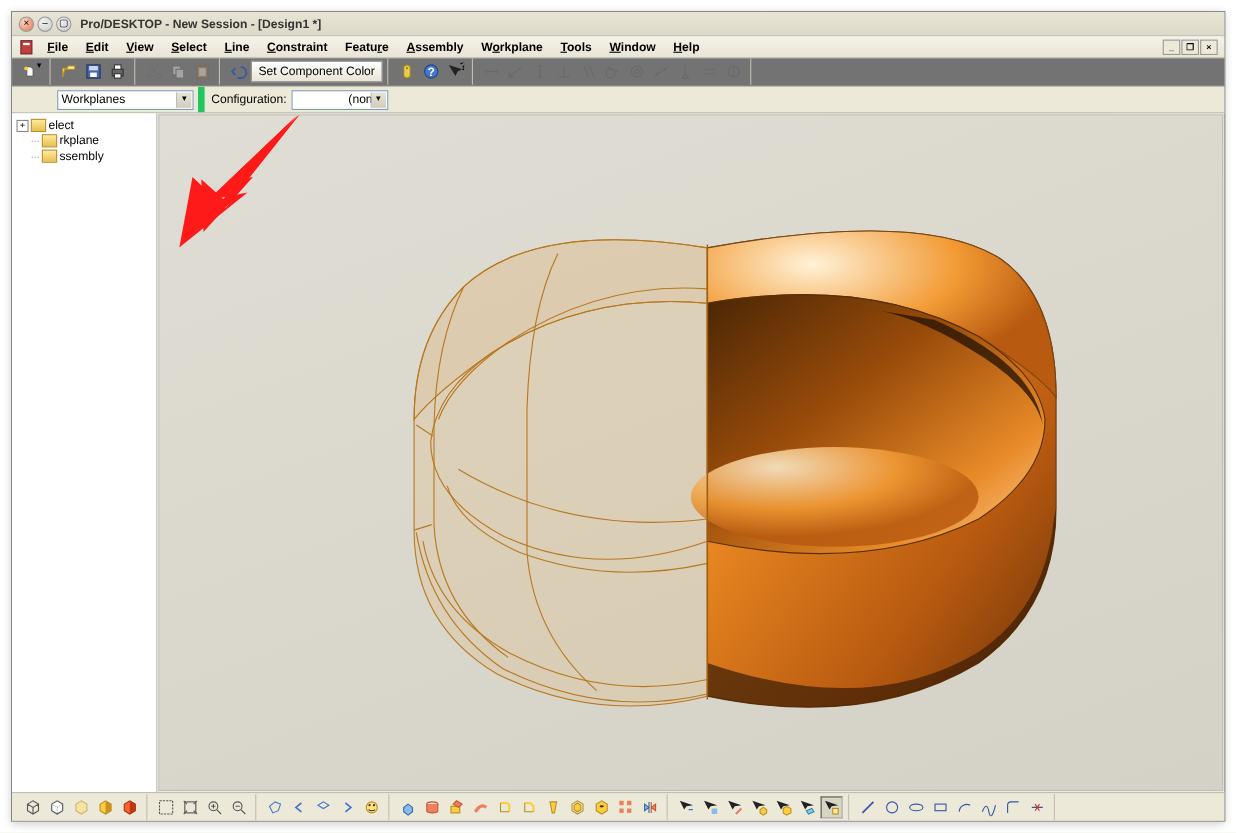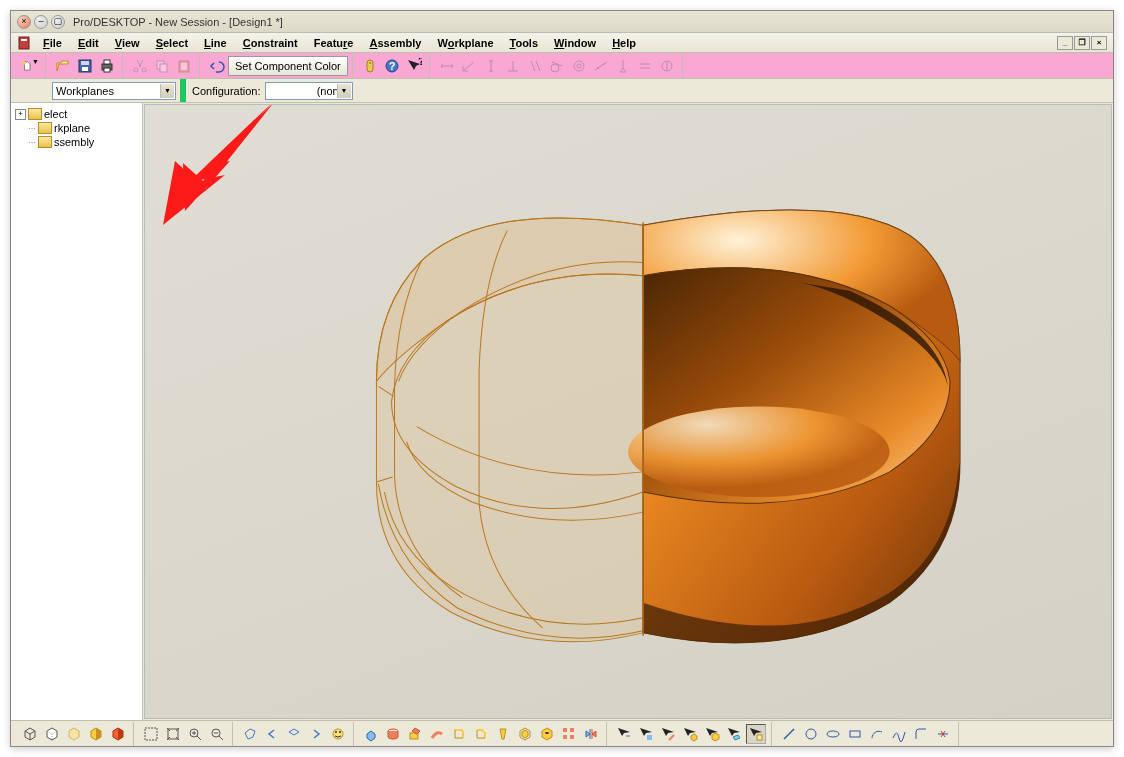--- a/index.html
+++ b/index.html
@@ -4,28 +4,28 @@
 <style>
 * { margin: 0; padding: 0; box-sizing: border-box; font-family: Tahoma, Arial, sans-serif; font-size: 11px; }
 body { background: #fff; padding: 10px; }
 .window { width: 1104px; height: 737px; border: 1px solid #888; background: #ece9d8; display: flex; flex-direction: column; box-shadow: 0 2px 8px rgba(0,0,0,.2); }
 .titlebar { height: 22px; background: linear-gradient(#e8e5d5,#dcd9c8); display: flex; align-items: center; padding: 0 6px; border-bottom: 1px solid #bbb; }
 .titlebar .controls { display: flex; gap: 3px; margin-right: 8px; }
 .titlebar .ctrl { width: 14px; height: 14px; border-radius: 50%; border: 1px solid #999; display: flex; align-items: center; justify-content: center; font-size: 9px; line-height: 1; }
 .ctrl.close { background: radial-gradient(circle at 30% 30%,#ffd2c2,#e07a50); }
 .ctrl.min { background: radial-gradient(circle at 30% 30%,#f0f0f0,#ccc); }
 .ctrl.max { background: radial-gradient(circle at 30% 30%,#f0f0f0,#ccc); }
-.titlebar .title { font-weight: normal; color: #333; }
+.titlebar .title { font-weight: bold; color: #333; }
 .menubar { height: 20px; background: linear-gradient(#f5f3e8,#e8e5d5); display: flex; align-items: center; padding: 0 6px; border-bottom: 1px solid #c0beb0; font-weight: bold; }
 .menubar .menu-item { padding: 2px 8px; cursor: default; color: #000; }
 .menubar .menu-item u { text-decoration: underline; }
 .menubar .app-icon { width: 14px; height: 14px; margin-right: 4px; display: inline-block; }
 .menubar .window-btns { margin-left: auto; display: flex; }
 .menubar .window-btns .wb { width: 16px; height: 14px; border: 1px solid #999; background: #ece9d8; margin-left: 1px; display: flex; align-items: center; justify-content: center; font-size: 8px; }
-.toolbar-row { height: 26px; background: #f9a8d4; border-bottom: 1px solid #c0beb0; display: flex; align-items: center; padding: 0 4px; }
+.toolbar-row { height: 26px; background: #737373; border-bottom: 1px solid #c0beb0; display: flex; align-items: flex-start; padding: 0 4px; }
 .toolbar-group { display: flex; align-items: center; padding: 0 4px; border-right: 1px solid #c0beb0; height: 24px; margin-right: 2px; }
 .tb-btn { width: 20px; height: 20px; display: flex; align-items: center; justify-content: center; margin: 0 1px; cursor: default; border: 1px solid transparent; }
 .tb-btn.disabled { opacity: .35; }
 .tb-btn svg, .tb-btn span { width: 16px; height: 16px; }
 .dropdown-btn { display: flex; align-items: center; height: 20px; }
 .dropdown-btn .arrow { width: 10px; font-size: 7px; text-align: center; }
 .long-btn { height: 20px; border: 1px solid #999; background: linear-gradient(#fff,#e8e5d5); padding: 0 6px; display: flex; align-items: center; font-size: 11px; }
 .second-row { height: 24px; background: #ece9d8; border-bottom: 1px solid #c0beb0; display: flex; align-items: center; padding-left: 37px; }
 .panel-selector { width: 132px; padding: 0 4px; display: flex; align-items: center; }
 .combo { flex: 1; height: 18px; border: 1px solid #7f9db9; background: #fff; display: flex; align-items: center; padding: 0 3px; font-size: 11px; position: relative; }

